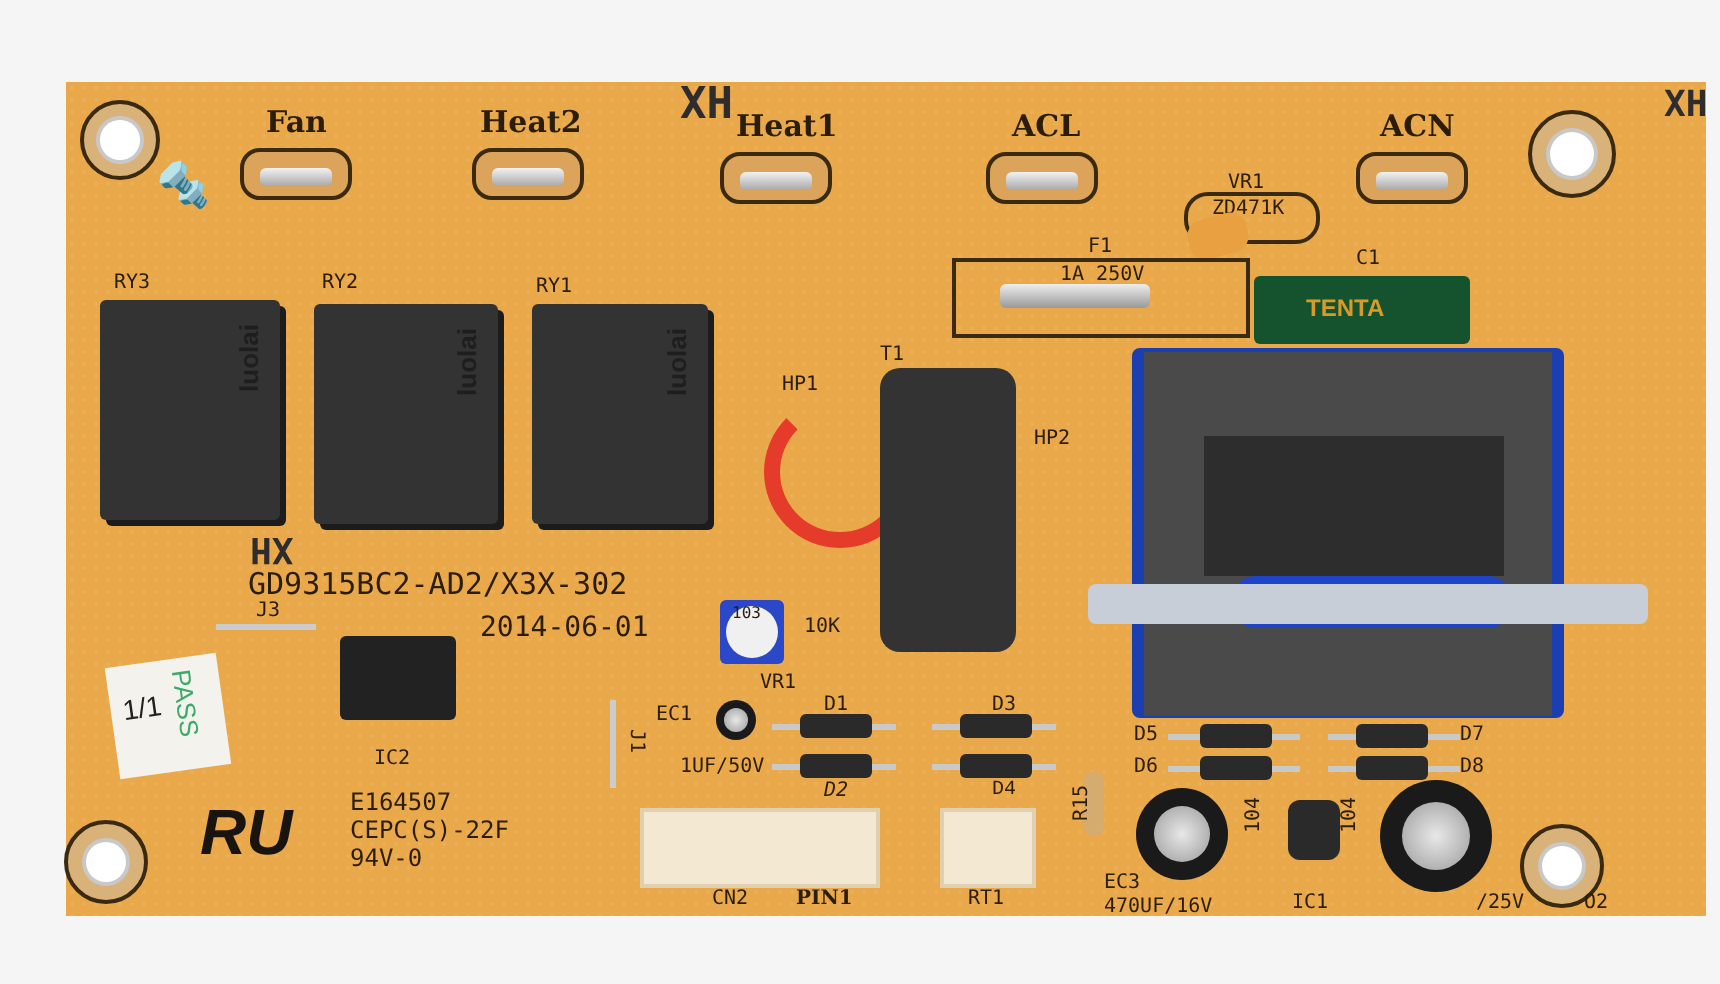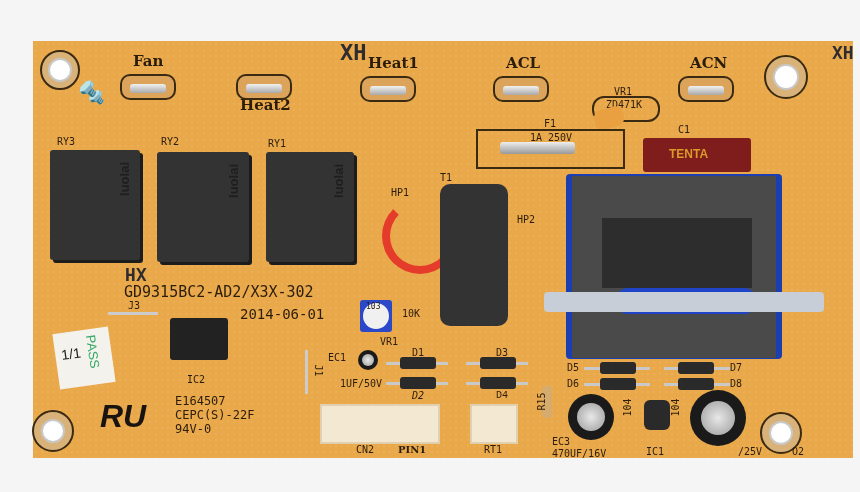--- a/index.html
+++ b/index.html
@@ -44,21 +44,21 @@
 <div class="abs" style="left:78px;top:80px;font-size:22px;color:#2b1d0c;">🔩</div>
 
 <div class="abs redlbl" style="left:340px;top:40px;font-size:22px;">XH</div>
 <div class="abs redlbl" style="left:832px;top:42px;font-size:18px;">XH</div>
 <div class="abs redlbl" style="left:125px;top:264px;font-size:18px;transform:rotate(180deg);">XH</div>
 
 <div class="abs silk" style="left:133px;top:52px;font-size:15px;">Fan</div>
 <div class="abs term" style="left:120px;top:74px;width:52px;height:22px;">
     <div class="blade"></div>
   </div>
-<div class="abs silk" style="left:240px;top:52px;font-size:15px;margin-top:44px;">Heat2</div>
+<div class="abs silk" style="left:240px;top:52px;font-size:15px;">Heat2</div>
 <div class="abs term" style="left:236px;top:74px;width:52px;height:22px;">
     <div class="blade"></div>
   </div>
 <div class="abs silk" style="left:368px;top:54px;font-size:15px;">Heat1</div>
 <div class="abs term" style="left:360px;top:76px;width:52px;height:22px;">
     <div class="blade"></div>
   </div>
 <div class="abs silk" style="left:506px;top:54px;font-size:15px;">ACL</div>
 <div class="abs term" style="left:493px;top:76px;width:52px;height:22px;">
     <div class="blade"></div>
@@ -72,21 +72,21 @@
 <div class="abs" style="left:592px;top:96px;width:64px;height:22px;border:2px solid #3a2a12;border-radius:12px;"></div>
 <div class="abs silk-mono small" style="left:606px;top:99px;">ZD471K</div>
 <div class="abs" style="left:594px;top:108px;width:30px;height:20px;background:#e8a040;border-radius:8px;transform:rotate(-15deg);"></div>
 
 <div class="abs silk-mono small" style="left:544px;top:118px;">F1</div>
 <div class="abs" style="left:476px;top:129px;width:145px;height:36px;border:2px solid #3a2a12;"></div>
 <div class="abs silk-mono small" style="left:530px;top:132px;">1A 250V</div>
 <div class="abs" style="left:500px;top:142px;width:75px;height:12px;background:linear-gradient(#eee,#999);border-radius:3px;"></div>
 
 <div class="abs silk-mono small" style="left:678px;top:124px;">C1</div>
-<div class="abs" style="left:627px;top:138px;width:108px;height:34px;background:#7f1d1d;border-radius:3px;margin-left:16px;">
+<div class="abs" style="left:627px;top:138px;width:108px;height:34px;background:#14532d;border-radius:3px;">
   <div class="abs" style="left:26px;top:9px;font-size:12px;color:#d89a28;font-weight:bold;">TENTA</div>
 </div>
 
 <div class="abs silk-mono small" style="left:57px;top:136px;">RY3</div>
 <div class="abs relay" style="left:50px;top:150px;width:90px;height:110px;">
     <span class="brand">luolai</span>
   </div>
 <div class="abs silk-mono small" style="left:161px;top:136px;">RY2</div>
 <div class="abs relay" style="left:157px;top:152px;width:92px;height:110px;">
     <span class="brand">luolai</span>

